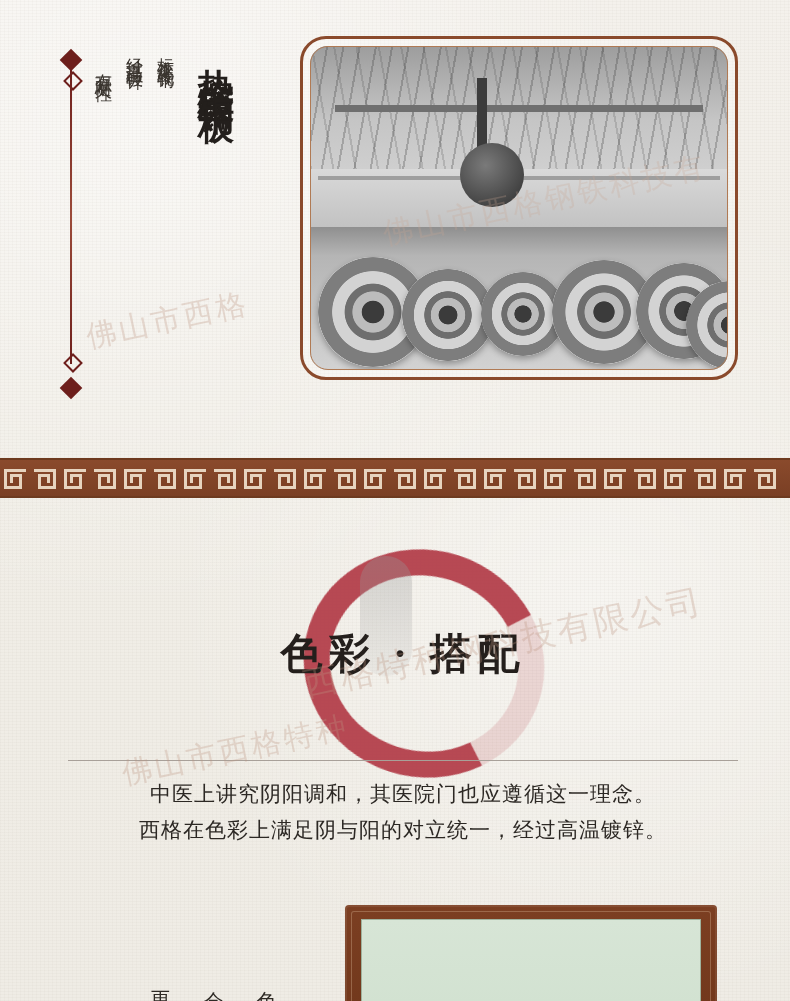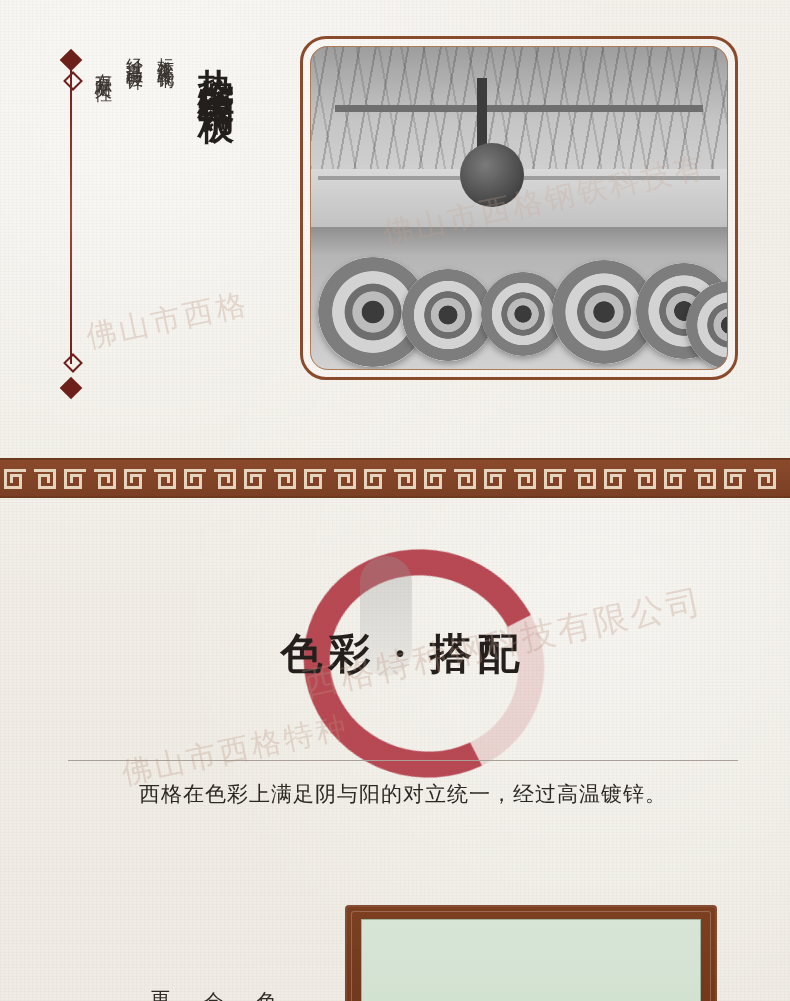--- a/index.html
+++ b/index.html
@@ -457,20 +457,21 @@
   </div>
 
   <div class="section-color">
     <div class="enso-wrap">
       <div class="enso"></div>
       <div class="enso-inner"></div>
     </div>
     <div class="color-title">色彩 · 搭配</div>
     <div class="color-sep"></div>
     <div class="color-body">
+      <div>中医上讲究阴阳调和，其医院门也应遵循这一理念。</div>
       <div>西格在色彩上满足阴与阳的对立统一，经过高温镀锌。</div>
     </div>
   </div>
 
   <div class="wm wm3">西格特种钢科技有限公司</div>
   <div class="wm wm4">佛山市西格特种</div>
 
   <div class="section-door">
     <div class="door-frame">
       <div class="door-glass"></div>

